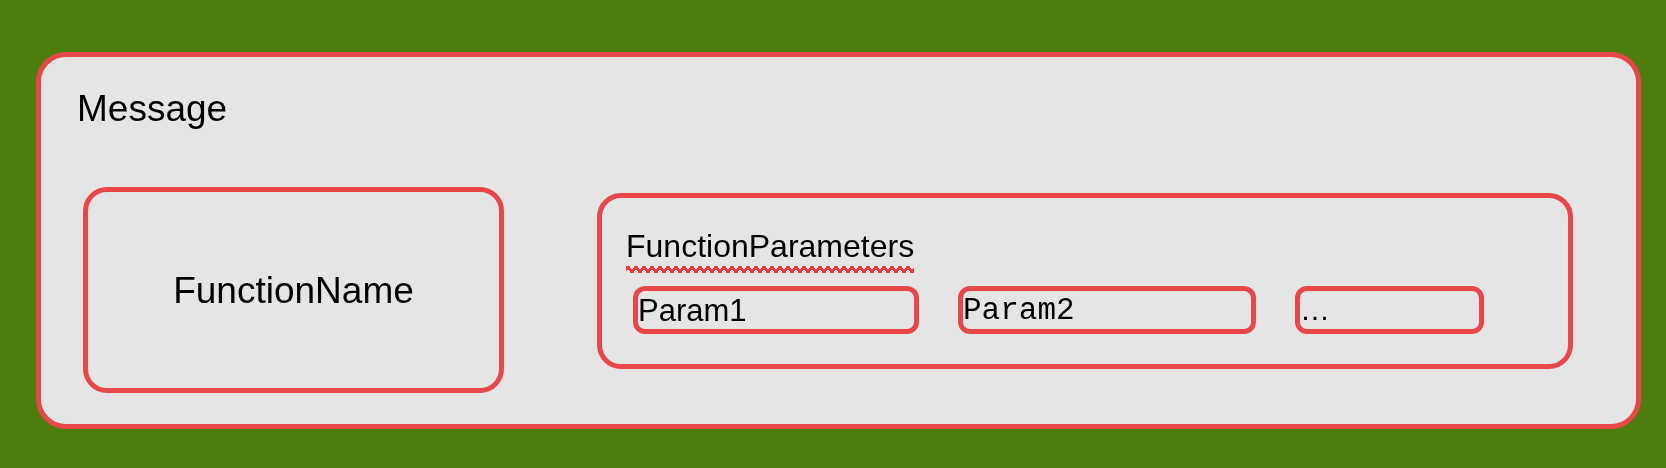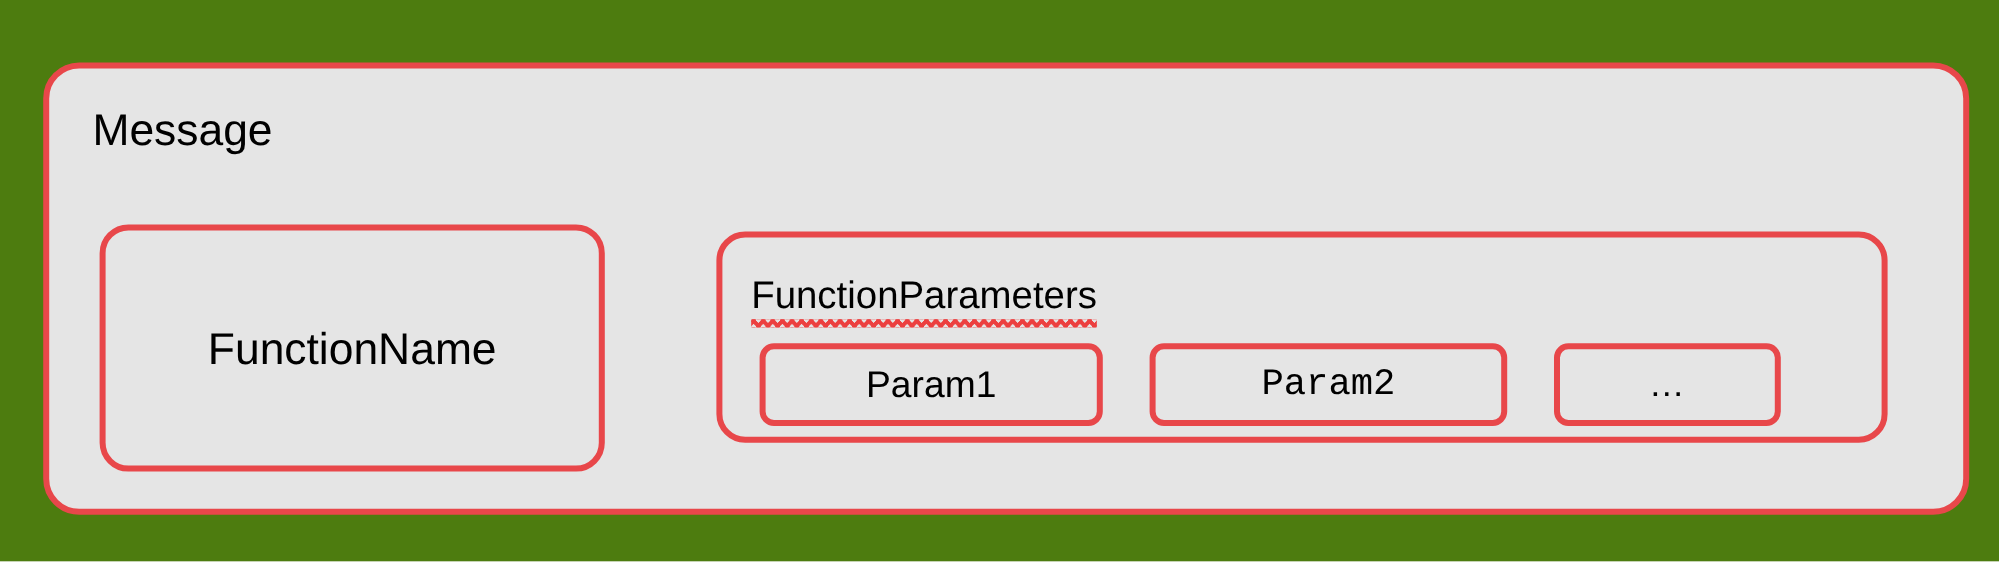--- a/index.html
+++ b/index.html
@@ -110,27 +110,27 @@
   .params-row {
     position: absolute;
     left: 31px;
     top: 88px;
     height: 55px;
     display: flex;
     align-items: stretch;
   }
   .param-chip {
     box-sizing: border-box;
-    height: 69px;
+    height: 48px;
     background: #e5e5e5;
     border: 5px solid var(--accent, #e8474a);
     border-radius: 12px;
     display: flex;
     align-items: center;
-    justify-content: center;
+    justify-content: flex-start;
     margin-right: 39px;
   }
   .param-chip:last-child { margin-right: 0; }
   .param-chip.w-1 { width: 286px; }
   .param-chip.w-2 { width: 298px; }
   .param-chip.w-3 { width: 189px; }
   .param-label {
     font-size: 31px;
     line-height: 1;
     color: #000000;

